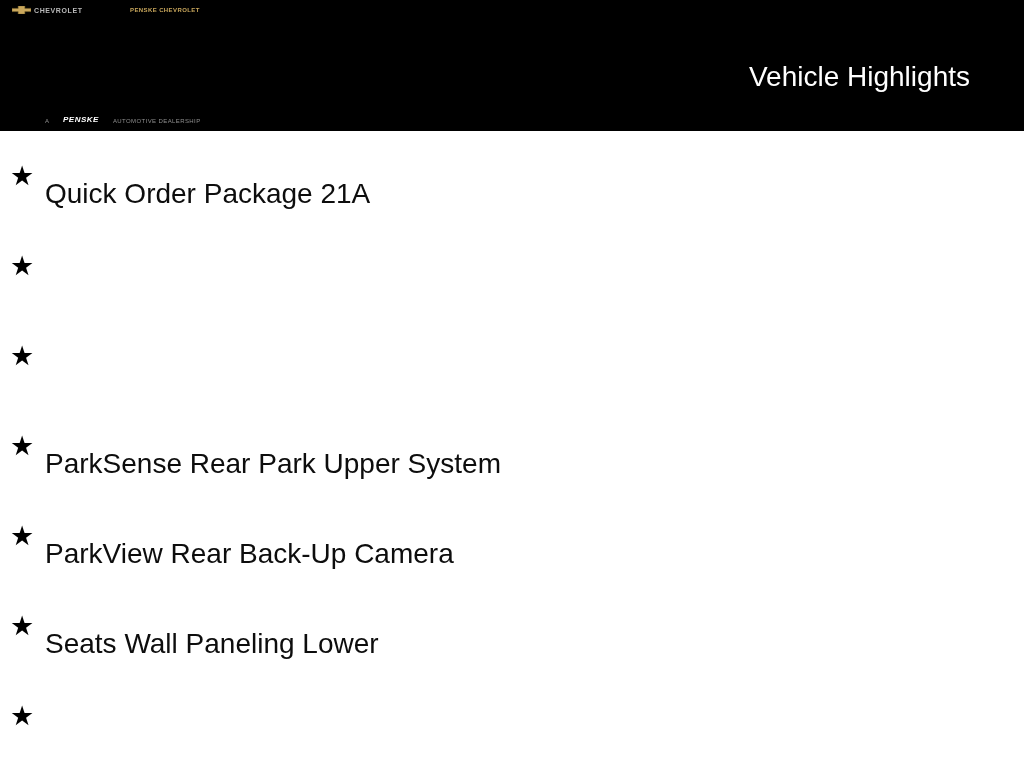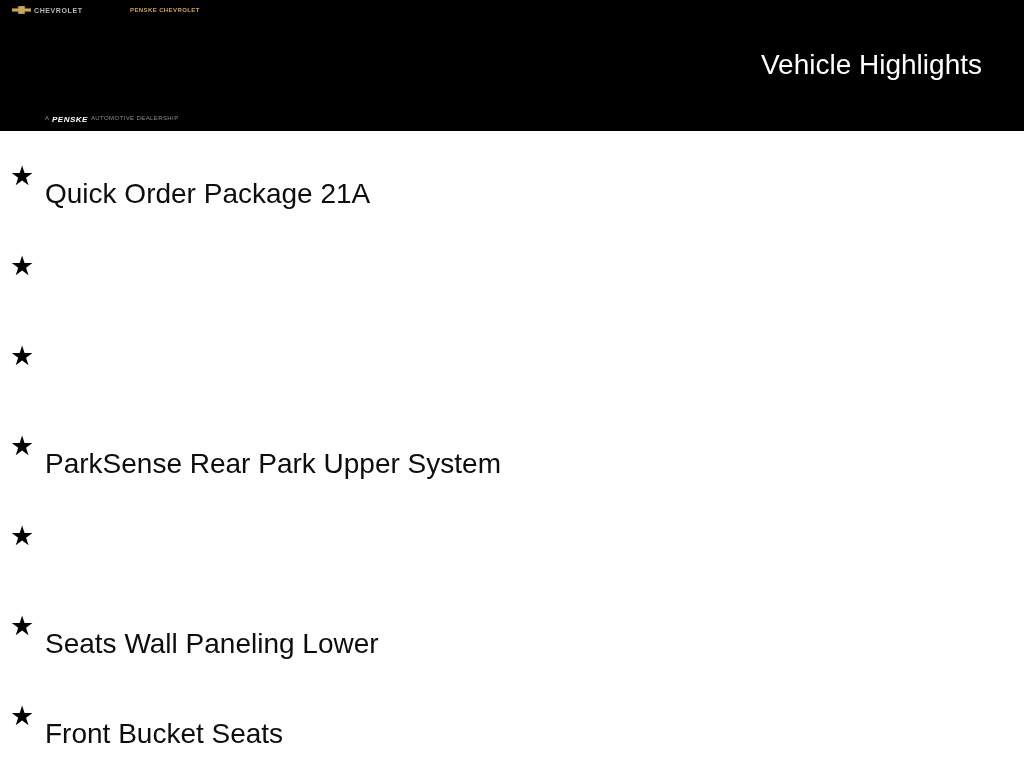--- a/index.html
+++ b/index.html
@@ -44,22 +44,22 @@
     color: #c9a75c;
     font-size: 6px;
     font-weight: bold;
     letter-spacing: 0.4px;
   }
   .dealership {
     position: absolute;
     left: 45px;
     bottom: 7px;
     display: flex;
-    align-items: flex-start;
-    gap: 3px;
+    align-items: flex-end;
+    gap: 14px;
     white-space: nowrap;
   }
   .d-prefix {
     color: #8f8f8f;
     font-size: 6px;
   }
   .d-name {
     color: #ffffff;
     font-size: 8px;
     font-weight: bold;
@@ -68,21 +68,21 @@
   }
   .d-suffix {
     color: #8f8f8f;
     font-size: 6px;
     letter-spacing: 0.4px;
   }
   .title {
     position: absolute;
     top: 50px;
     right: 42px;
-    margin: 0;
+    margin: 12px;
     color: #ffffff;
     font-size: 28px;
     font-weight: normal;
     line-height: 1.1;
   }
   
   .highlights {
     list-style: none;
     margin: 0;
     padding: 0;
@@ -148,26 +148,26 @@
       <span class="star">★</span>
     </li>
 
     <li class="highlight-item">
       <span class="star">★</span>
       <span class="label">ParkSense Rear Park Upper System</span>
     </li>
 
     <li class="highlight-item">
       <span class="star">★</span>
+      <span class="label">ParkView Rear Back-Up Camera</span>
     </li>
 
     <li class="highlight-item">
       <span class="star">★</span>
       <span class="label">Seats Wall Paneling Lower</span>
     </li>
 
     <li class="highlight-item">
       <span class="star">★</span>
-      <span class="label">Front Bucket Seats</span>
     </li>
   </ul>
 
 </div>
 
 </body></html>

